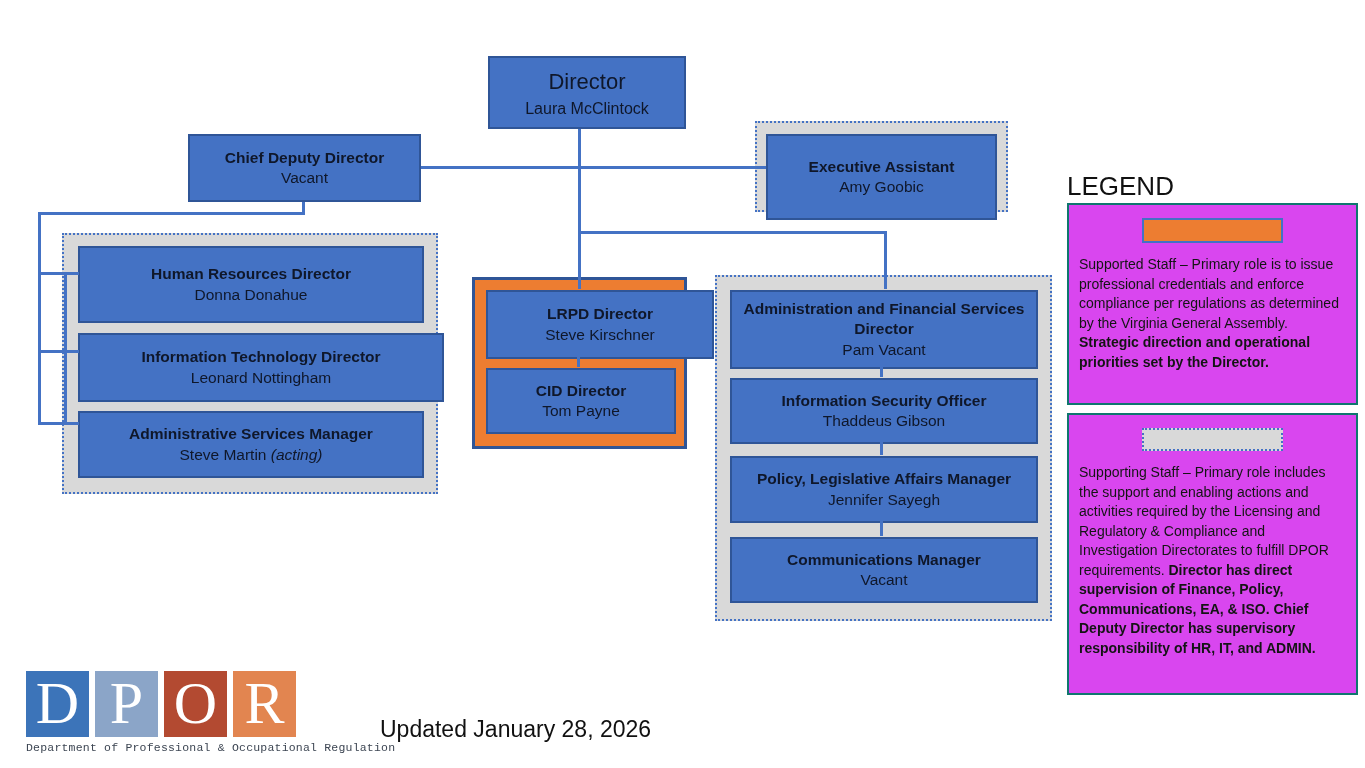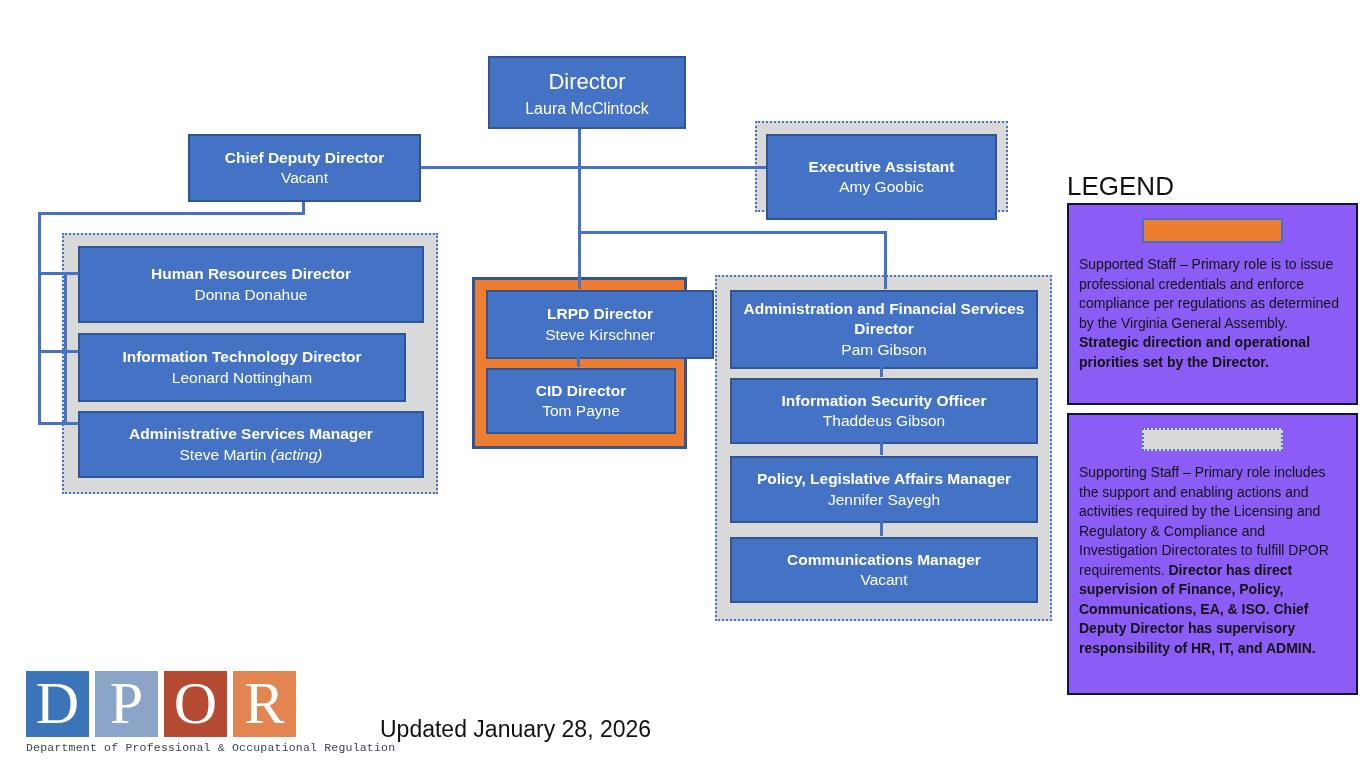--- a/index.html
+++ b/index.html
@@ -11,35 +11,35 @@
   .conn { position:absolute; background:#4472C4; z-index:3; }
   
   .grp {
     position:absolute; background:#D9D9D9; border:2px dotted #4472C4;
     box-sizing:border-box; z-index:0;
   }
   .grp.orange { background:#ED7D31; border:3px solid #2F5597; }
   
   .node {
     position:absolute; background:#4472C4; border:2px solid #2F5597;
-    box-sizing:border-box; color:#ffffff; display:flex; flex-direction:column;
+    box-sizing:border-box; color:#0f172a; display:flex; flex-direction:column;
     justify-content:center; align-items:center; text-align:center;
     z-index:5; line-height:1.32;
   }
   .node-title { font-weight:bold; font-size:15.5px; padding:0 3px; }
   .node-name  { font-size:15.5px; font-weight:normal; }
   .node.director .node-title { font-size:22px; font-weight:normal; line-height:1.45; }
   .node.director .node-name { font-size:16px; }
   .acting { font-style:italic; }
   
   .legend-title {
     position:absolute; font-size:26px; color:#111111; text-align:left; z-index:4;
   }
   .legend-box {
-    position:absolute; background:#8b5cf6; border:2px solid #0f172a;
+    position:absolute; background:#d946ef; border:2px solid #0f766e;
     box-sizing:border-box; z-index:4;
   }
   .swatch { width:141px; height:25px; margin:13px auto 10px auto; box-sizing:border-box; }
   .swatch.sw-orange { background:#ED7D31; border:2px solid #4472C4; }
   .swatch.sw-gray   { background:#D9D9D9; border:2px dotted #4472C4; height:23px; }
   .legend-text {
     font-size:14px; line-height:19.5px; color:#141414; padding:2px 10px 0 10px;
   }
   .legend-text b { font-weight:bold; }
   
@@ -94,21 +94,21 @@
       <div class="node-title">Executive Assistant</div>
       <div class="node-name">Amy Goobic</div>
     </div>
   </div>
 
   <div class="grp" style="left:62px; top:233px; width:376px; height:261px;">
     <div class="node" style="left:14px; top:11px; width:346px; height:77px;">
       <div class="node-title">Human Resources Director</div>
       <div class="node-name">Donna Donahue</div>
     </div>
-    <div class="node" style="left:14px; top:98px; width:328px; height:69px;">
+    <div class="node" style="left:14px; top:98px; width:366px; height:69px;">
       <div class="node-title">Information Technology Director</div>
       <div class="node-name">Leonard Nottingham</div>
     </div>
     <div class="node" style="left:14px; top:176px; width:346px; height:67px;">
       <div class="node-title">Administrative Services Manager</div>
       <div class="node-name"><span>Steve Martin</span> <span class="acting">(acting)</span></div>
     </div>
   </div>
 
   <div class="grp orange" style="left:472px; top:277px; width:215px; height:172px;">
@@ -118,21 +118,21 @@
     </div>
     <div class="node" style="left:11px; top:88px; width:190px; height:66px;">
       <div class="node-title">CID Director</div>
       <div class="node-name">Tom Payne</div>
     </div>
   </div>
 
   <div class="grp" style="left:715px; top:275px; width:337px; height:346px;">
     <div class="node" style="left:13px; top:13px; width:308px; height:79px;">
       <div class="node-title">Administration and Financial Services Director</div>
-      <div class="node-name">Pam Gibson</div>
+      <div class="node-name">Pam Vacant</div>
     </div>
     <div class="node" style="left:13px; top:101px; width:308px; height:66px;">
       <div class="node-title">Information Security Officer</div>
       <div class="node-name">Thaddeus Gibson</div>
     </div>
     <div class="node" style="left:13px; top:179px; width:308px; height:67px;">
       <div class="node-title">Policy, Legislative Affairs Manager</div>
       <div class="node-name">Jennifer Sayegh</div>
     </div>
     <div class="node" style="left:13px; top:260px; width:308px; height:66px;">

